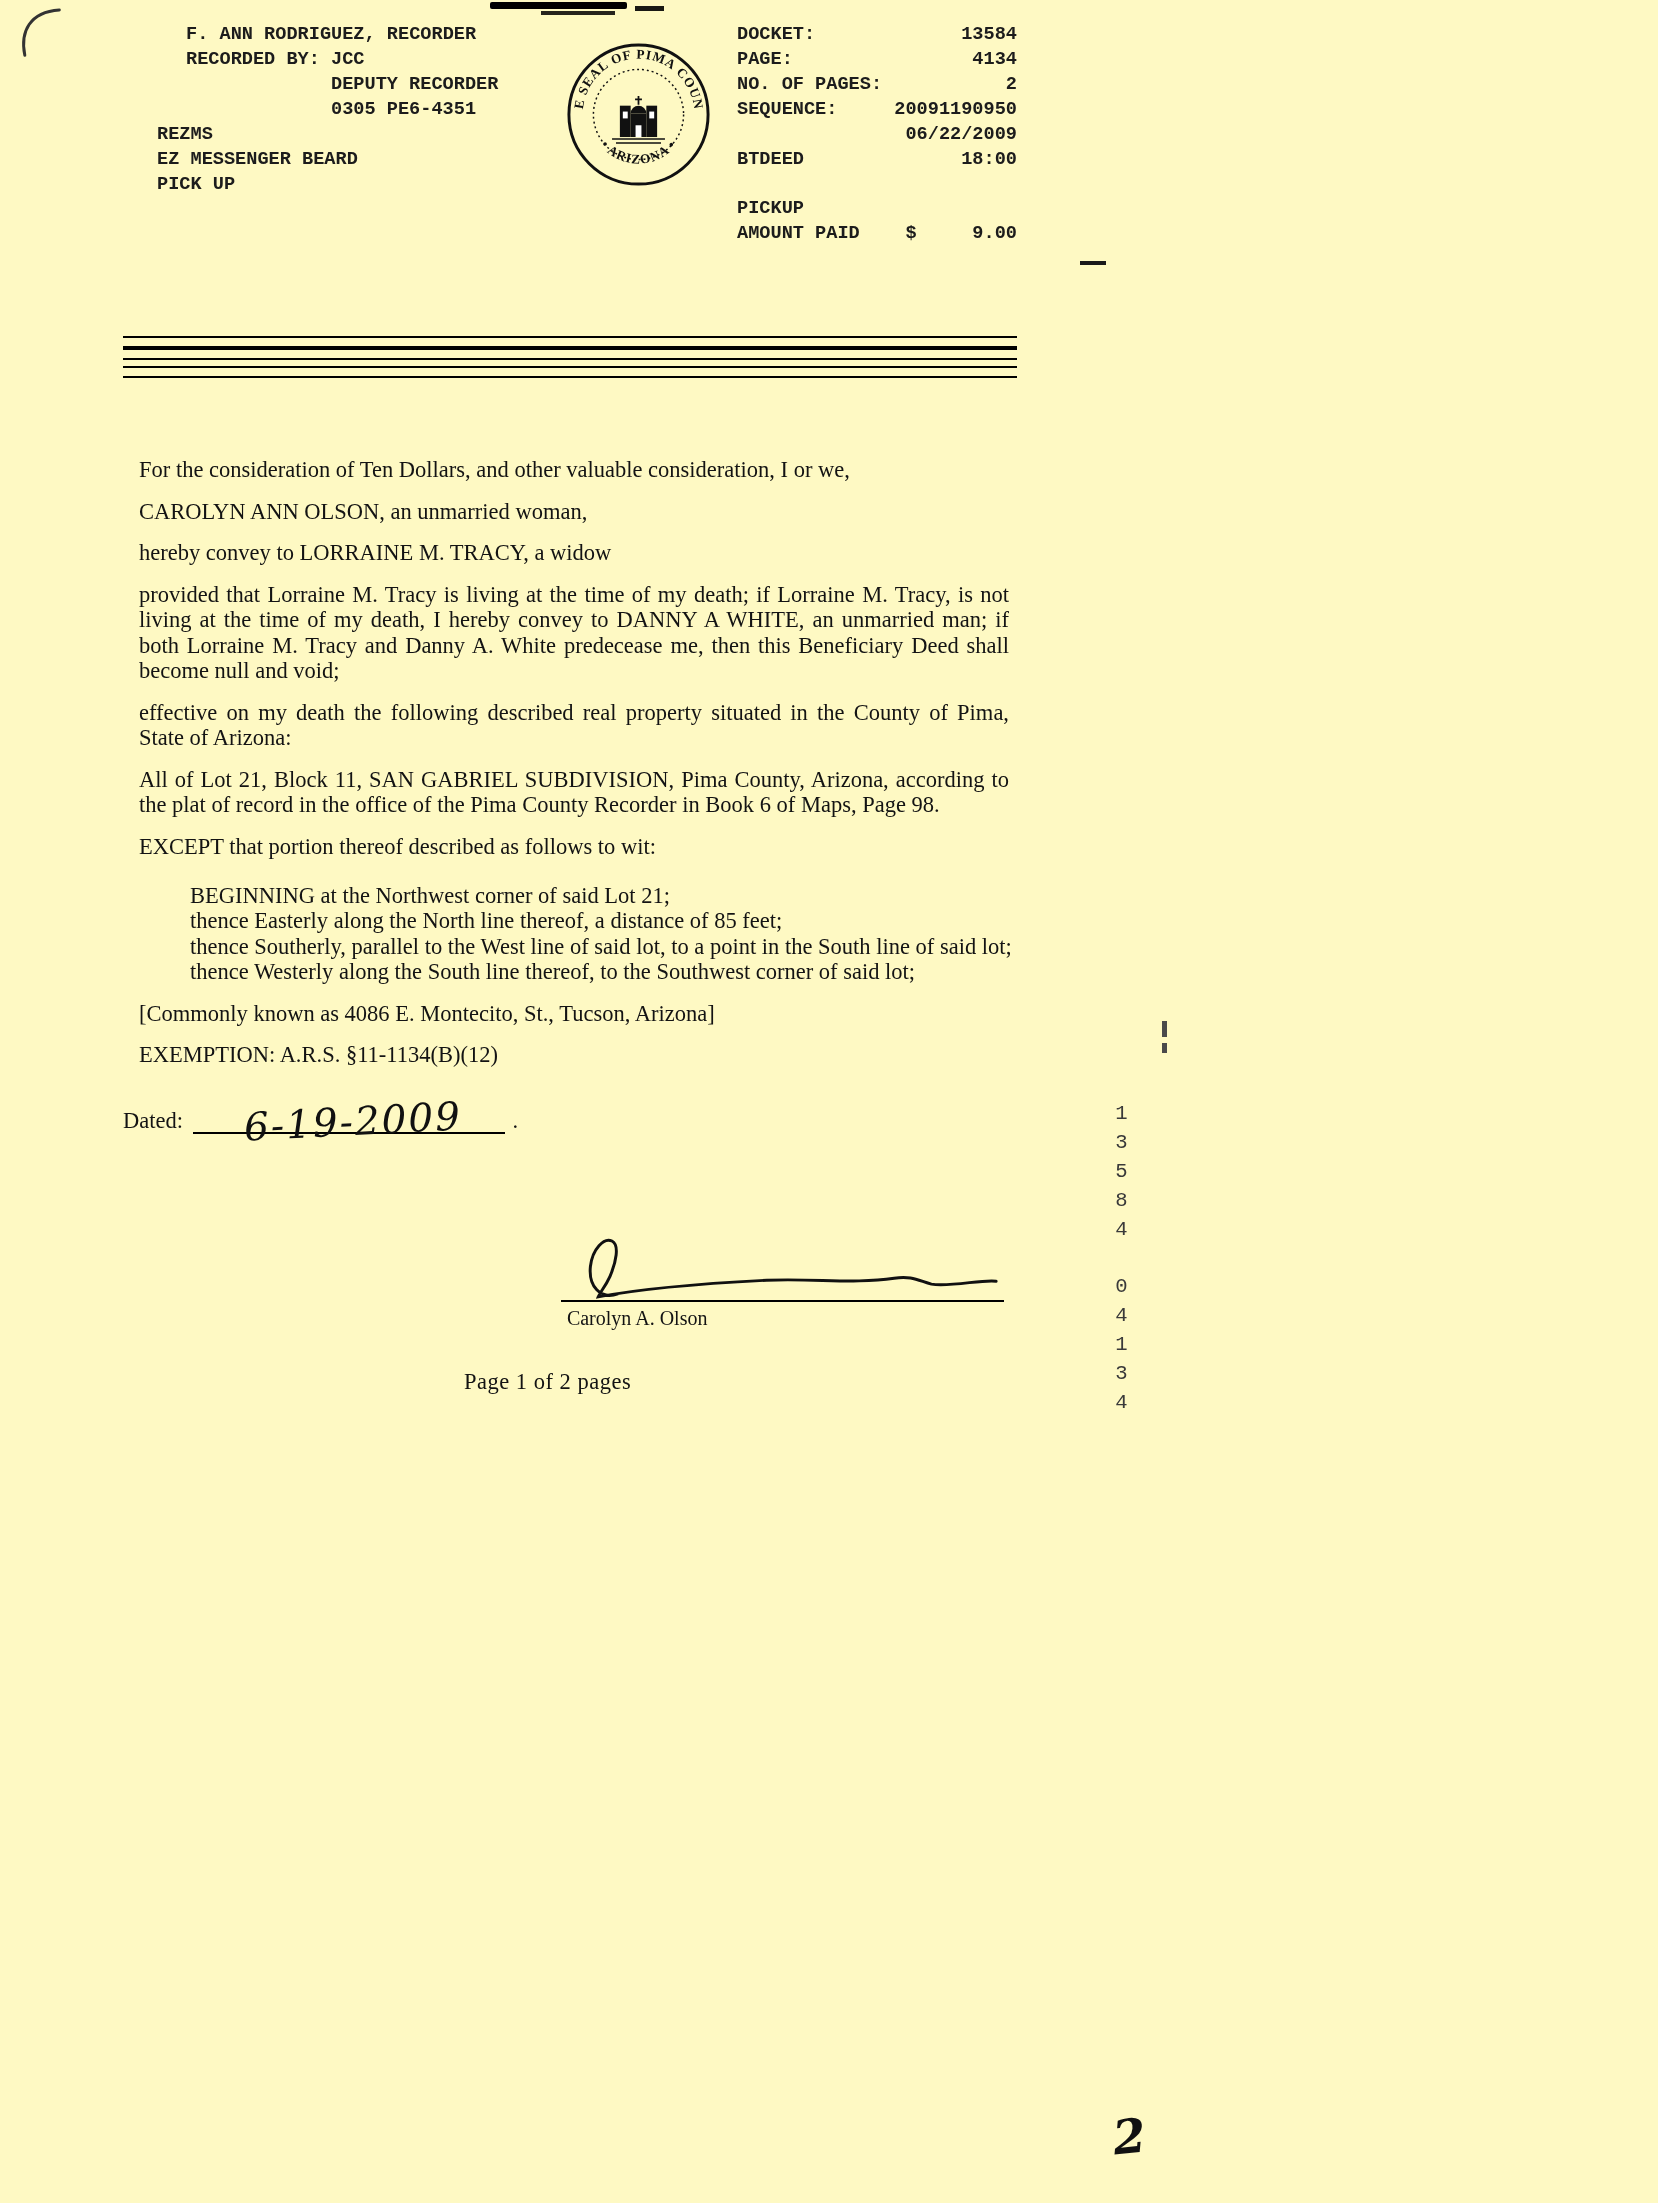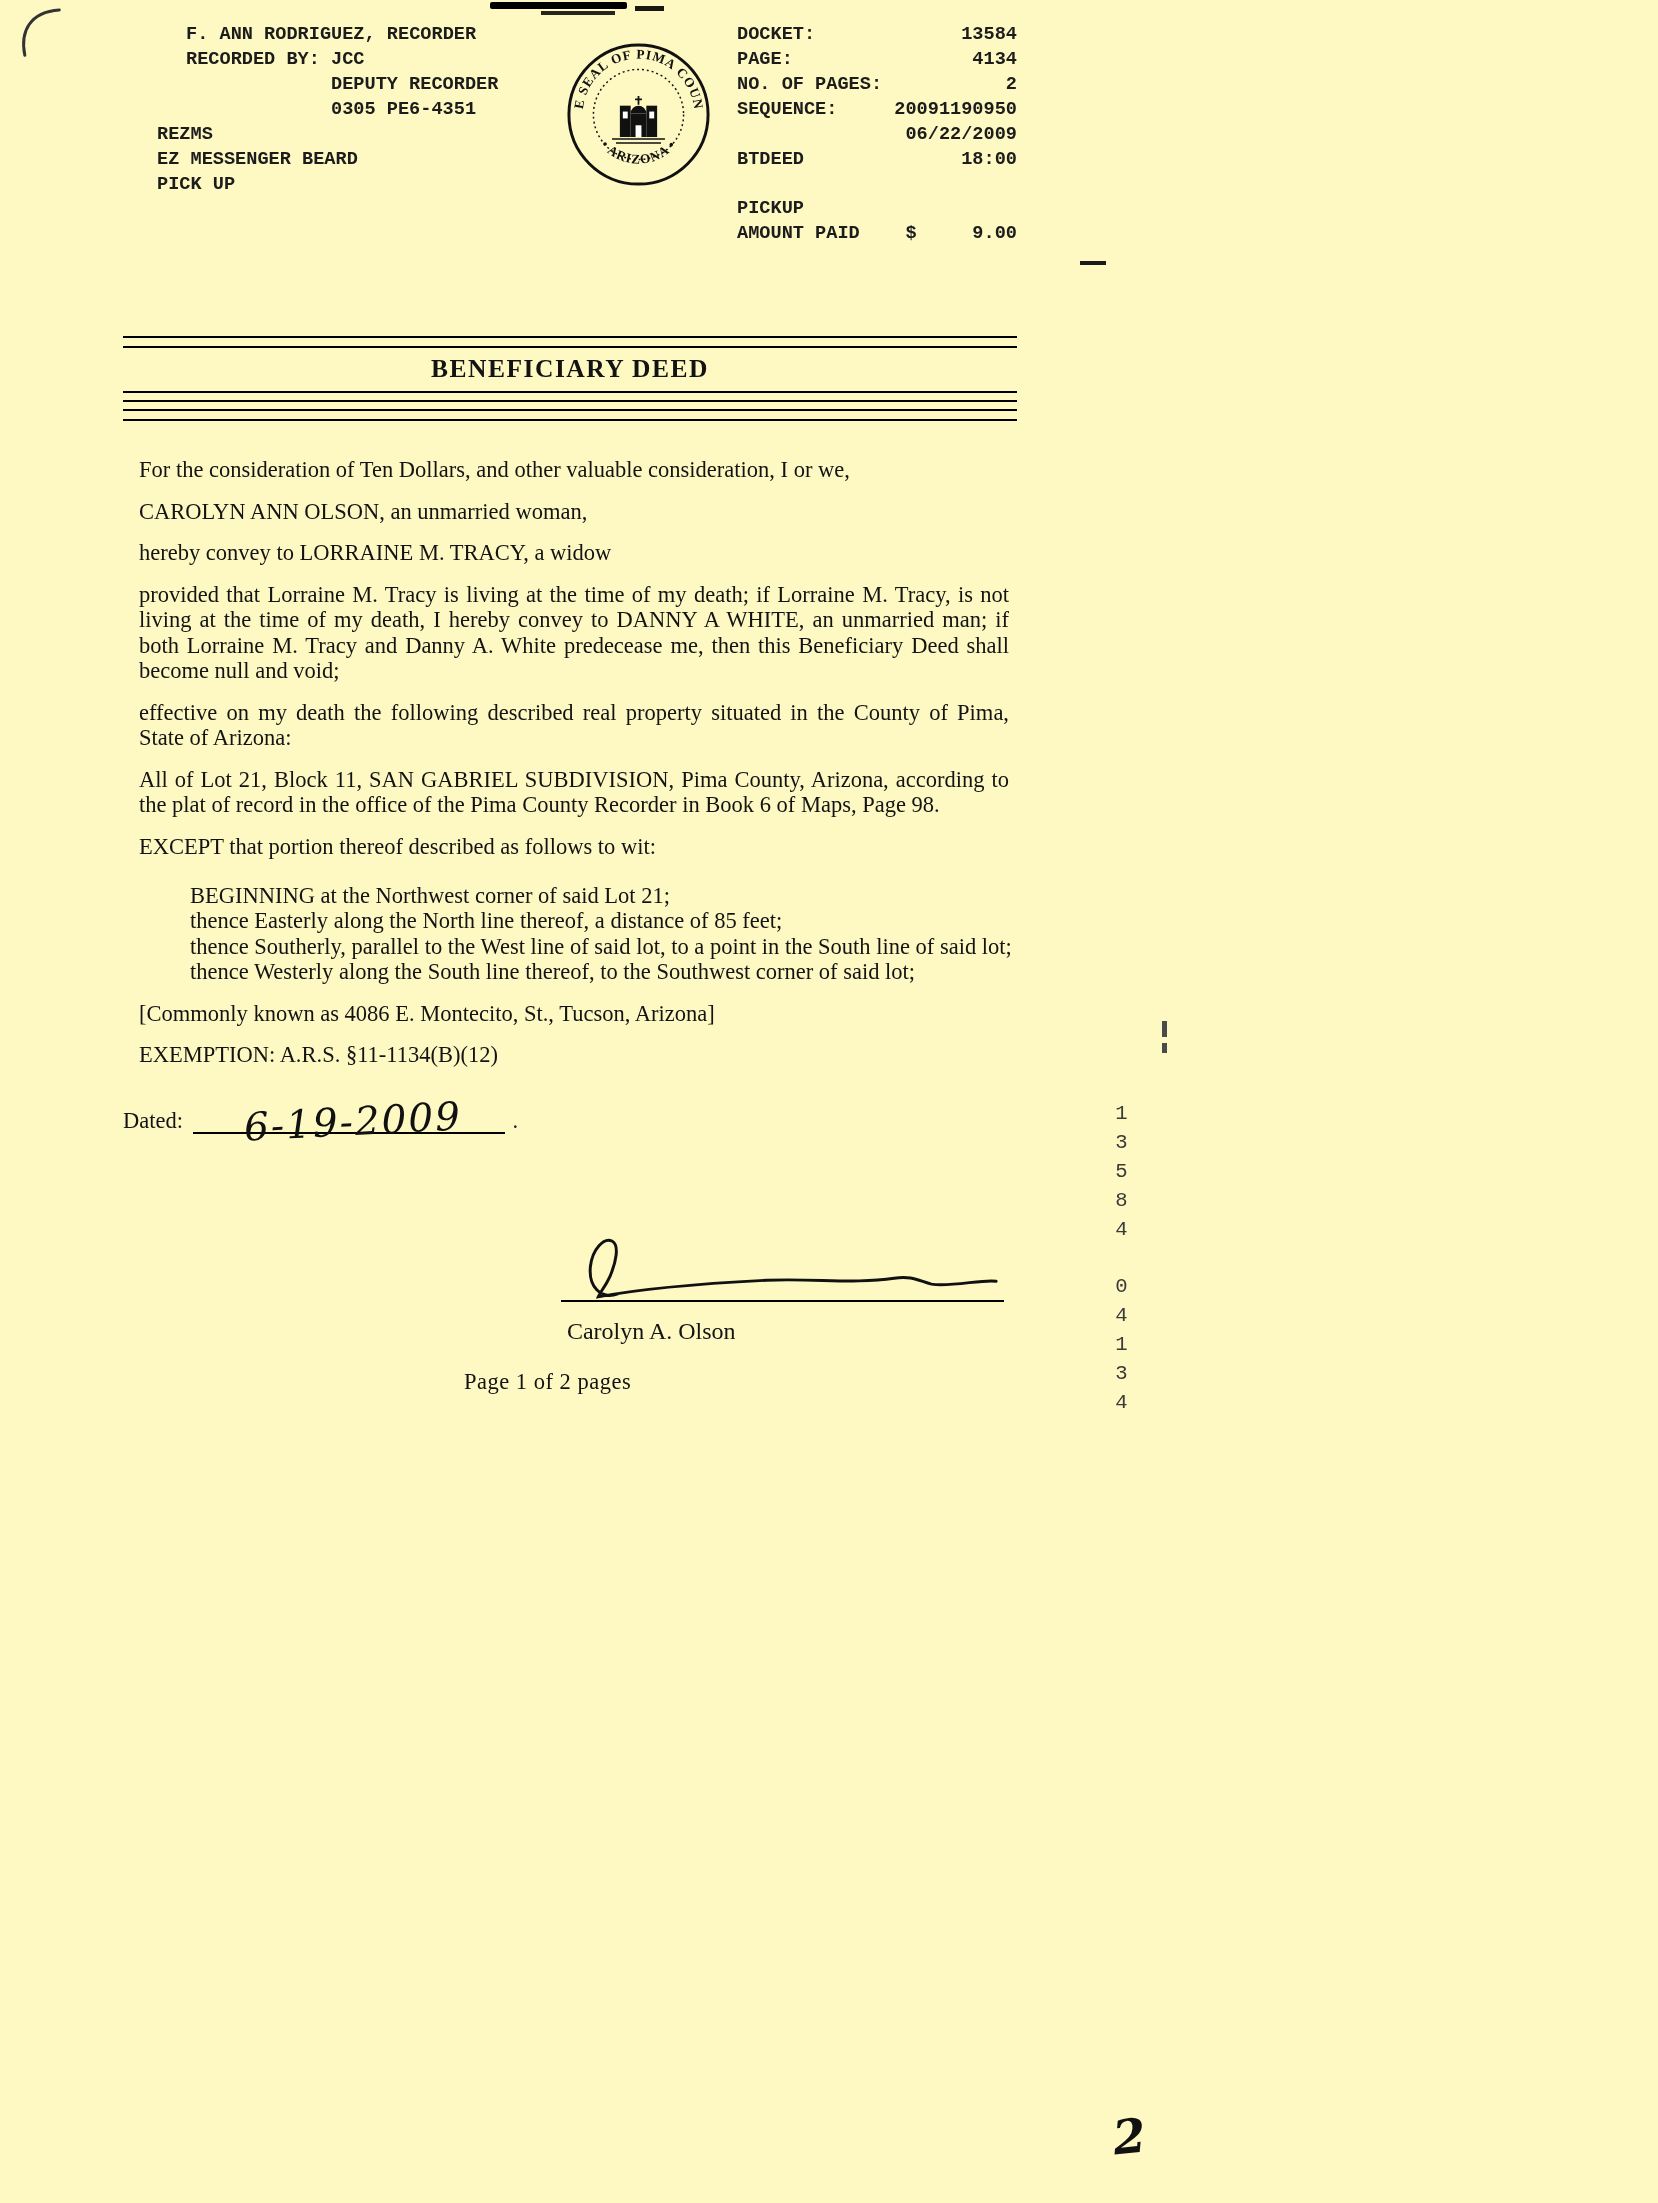--- a/index.html
+++ b/index.html
@@ -48,21 +48,21 @@
   .handwriting{
     position:absolute;left:51px;bottom:-2.9px;
     font-family:"DejaVu Serif",serif;font-style:italic;
     font-size:39px;letter-spacing:2px;color:#111;
     transform:rotate(-3deg);white-space:nowrap;
   }
   .dated-period{margin-left:7.8px;}
   
   .sigblock{position:absolute;left:561px;top:1231px;width:447px;}
   .sigline{width:443px;border-top:2.9px solid #000;margin-top:-5.9px;}
-  .signame{font-size:24px;margin-top:16px;padding-left:5.9px;}
+  .signame{font-size:20px;margin-top:5px;padding-left:5.9px;}
   
   .footer{position:absolute;left:464px;top:1369px;font-size:22.5px;letter-spacing:0.5px;}
   
   .margin-num{
     position:absolute;left:1110px;top:1102px;
     writing-mode:vertical-rl;text-orientation:upright;
     font-family:"Liberation Mono","DejaVu Sans Mono",monospace;
     font-size:20.6px;letter-spacing:5.9px;color:#3a3a3a;
   }
   .pagemark{
@@ -161,21 +161,20 @@
       <span class="dvalue" data-name="docket-value"></span>
     </div>
     <div class="drow" data-name="docket-row">
       <span class="dlabel" data-name="docket-label">AMOUNT PAID</span>
       <span class="dvalue" data-name="docket-value">$     9.00</span>
     </div>
   </div>
 
   <div class="titleband" data-name="title-band">
     <div class="dr" data-name="double-rule"></div>
-    <div class="doc-title" data-name="document-title">BENEFICIARY DEED</div>
     <div class="dr" data-name="double-rule"></div>
     <div class="dr dr-gap" data-name="double-rule"></div>
   </div>
 
   <div class="bodytext" data-name="deed-body">
     <p class="ind nowrap" data-name="consideration-clause">For the consideration of Ten Dollars, and other valuable consideration, I or we,</p>
     <p class="nowrap" data-name="grantor-line">CAROLYN ANN OLSON, an unmarried woman,</p>
     <p class="nowrap" data-name="grantee-line">hereby convey to LORRAINE M. TRACY, a widow</p>
     <p class="ind just" data-name="contingent-beneficiary-clause">provided that Lorraine M. Tracy  is living at the time of my death; if Lorraine M. Tracy, is not living at the time of my death, I hereby convey to DANNY A WHITE, an unmarried man; if both Lorraine M. Tracy and Danny A. White predecease me, then this Beneficiary Deed shall become null and void;</p>
     <p class="just" data-name="effective-clause">effective on my death the following described real property situated in the County of Pima, State of Arizona:</p>

